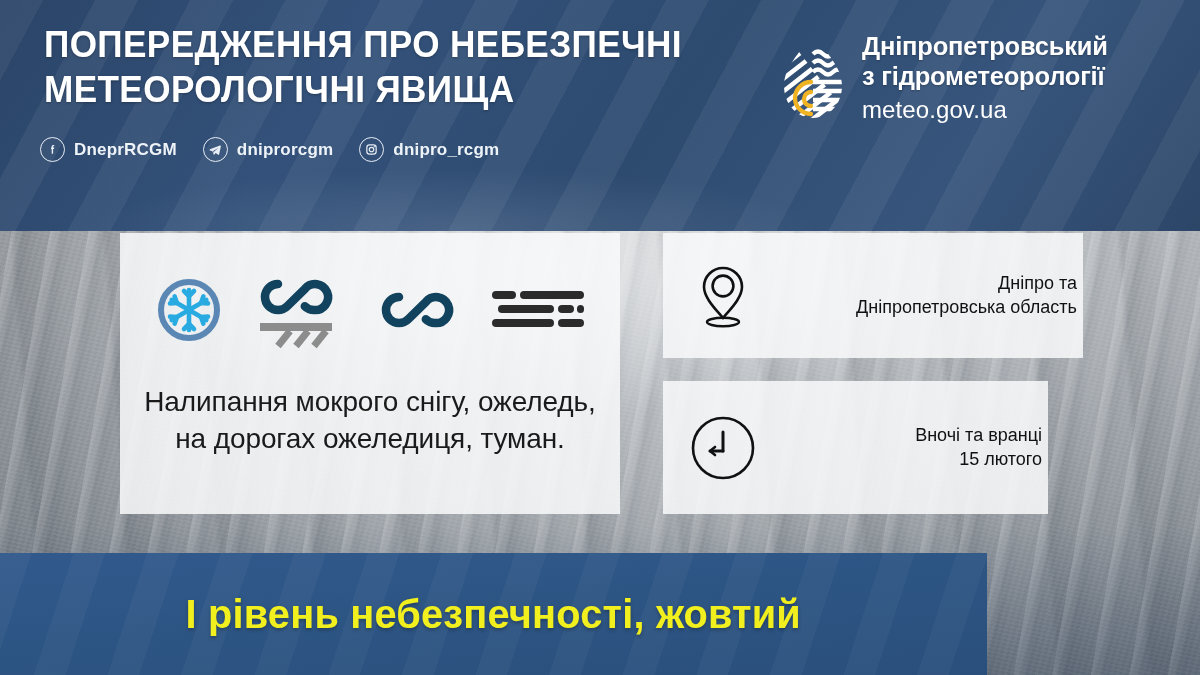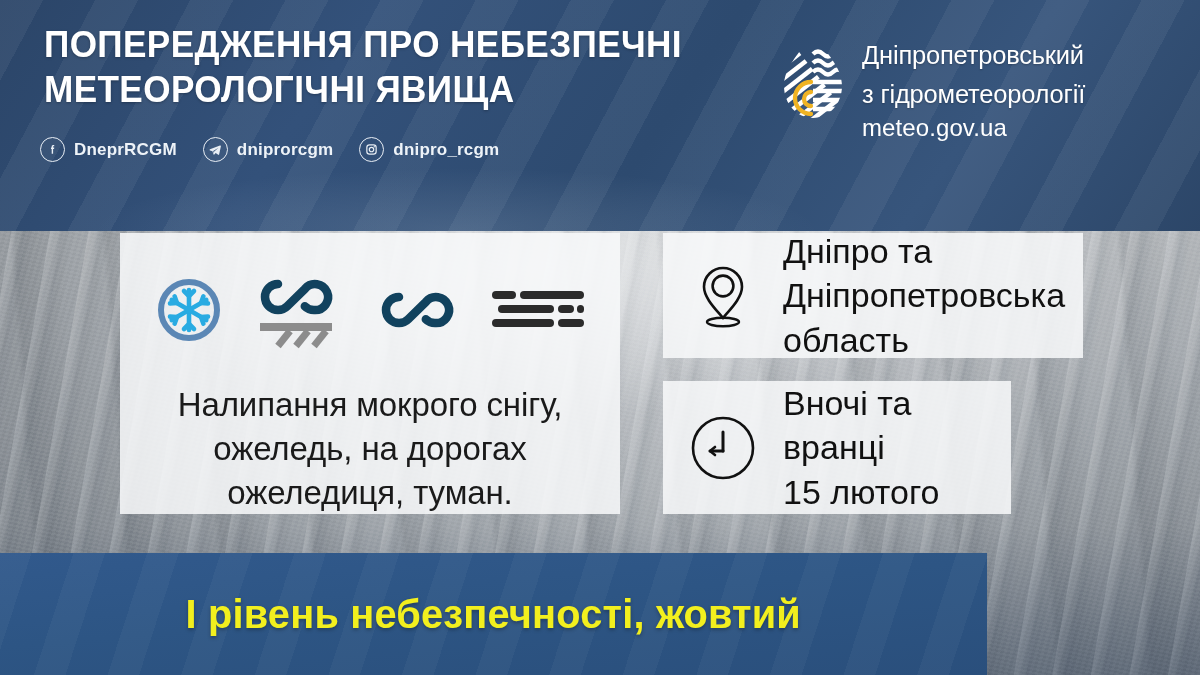--- a/index.html
+++ b/index.html
@@ -76,44 +76,43 @@
     border:1.9px solid #e8eef5;display:flex;align-items:center;justify-content:center;
     color:#e8eef5;
   }
   .soc-lbl{color:#eef3f8;font-size:17px;font-weight:bold;letter-spacing:.2px;}
 
   
   .logo-wrap{position:absolute;left:780px;top:32px;display:flex;align-items:flex-start;gap:16px;}
   .logo-mark{width:66px;height:92px;flex:0 0 auto;}
   .logo-text{color:#ffffff;}
   .logo-text .l1,.logo-text .l2,.logo-text .l3{
-    font-size:25.5px;line-height:1.17;font-weight:normal;letter-spacing:-.2px;
+    font-size:25.5px;line-height:1.17;font-weight:bold;letter-spacing:-.2px;
     text-shadow:0 1px 2px rgba(0,0,0,.25);
-    margin-top:9px;
   }
   .logo-text .site{font-size:24px;line-height:1.5;font-weight:normal;letter-spacing:.1px;}
 
   
   .card{position:absolute;background:rgba(248,249,250,.86);}
   .card-left{left:120px;top:233px;width:500px;height:281px;}
   .card-loc{left:663px;top:233px;width:420px;height:125px;}
-  .card-time{left:663px;top:381px;width:348px;height:133px;}
+  .card-time{left:663px;top:381px;width:385px;height:133px;}
 
   .icons-row{
     position:absolute;left:0;top:36px;width:500px;height:86px;
     display:flex;align-items:center;justify-content:center;gap:25px;
   }
   .warn-text{
     position:absolute;left:22px;top:150px;width:456px;
-    text-align:center;color:#1a1a1a;font-size:33px;line-height:1.33;letter-spacing:-.1px;
+    text-align:center;color:#1a1a1a;font-size:28px;line-height:1.33;letter-spacing:-.1px;
   }
 
   .row{position:absolute;top:0;left:0;width:100%;height:100%;display:flex;align-items:center;}
   .row-ic{width:120px;display:flex;align-items:center;justify-content:center;flex:0 0 auto;}
-  .row-tx{flex:1;padding-right:20px;text-align:left;color:#111;font-size:34px;line-height:1.3;}
+  .row-tx{flex:1;padding-right:6px;text-align:right;color:#111;font-size:18px;line-height:1.3;}
 
   
   .banner{
     position:absolute;left:0;top:553px;width:987px;height:122px;
     background:
       repeating-linear-gradient(108deg, rgba(255,255,255,.035) 0 30px, rgba(255,255,255,0) 30px 70px),
       linear-gradient(175deg,#31598c 0%,#2d5584 45%,#2a4f7c 100%);
     display:flex;align-items:center;justify-content:center;
   }
   .banner-tx{

